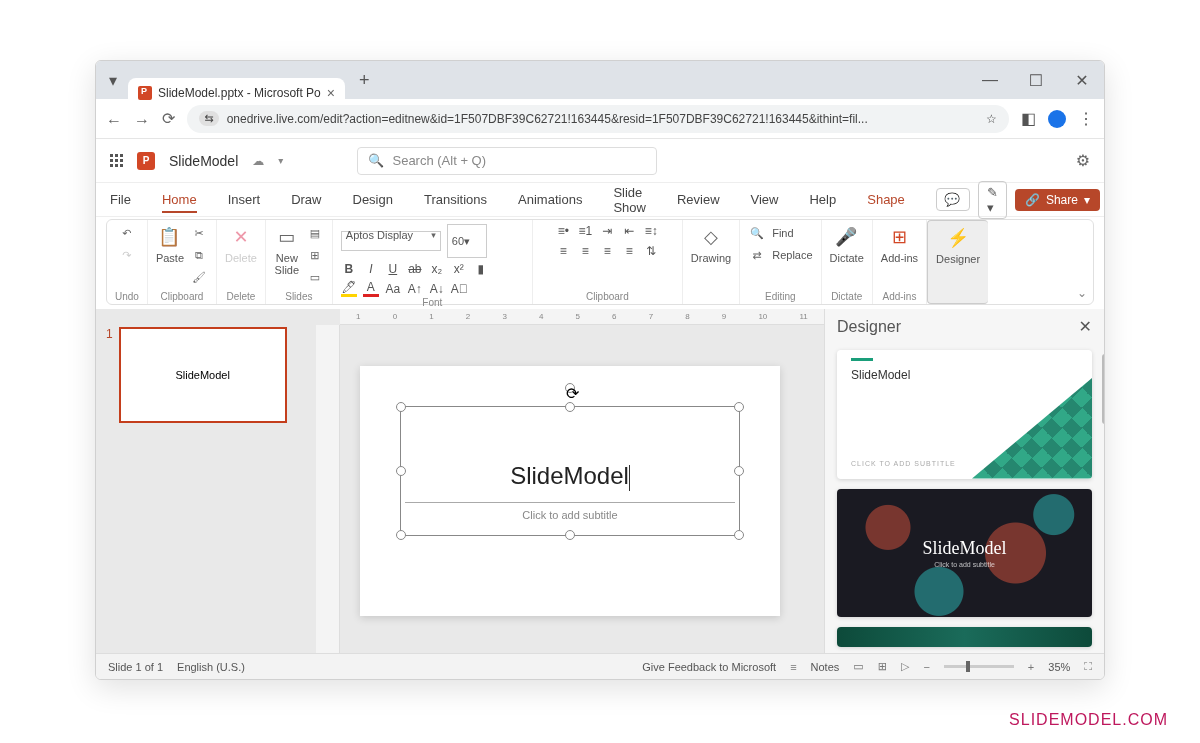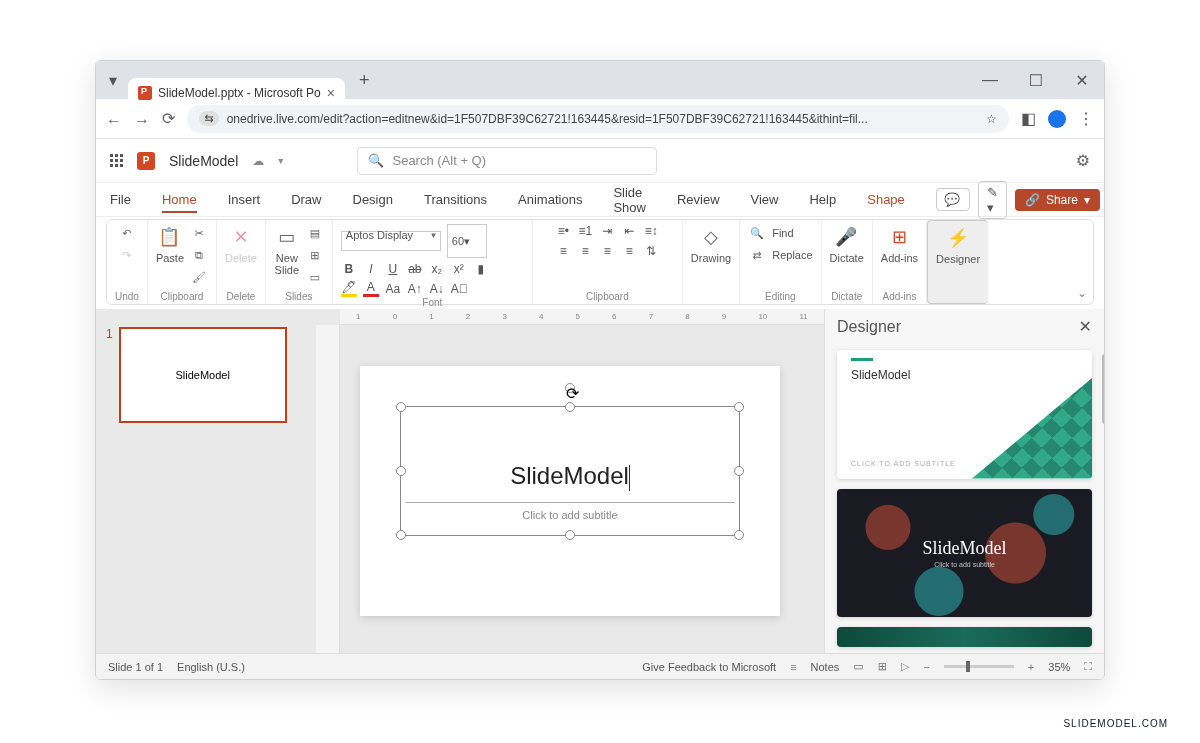--- a/index.html
+++ b/index.html
@@ -104,21 +104,21 @@
 .card3 { height:20px; background:linear-gradient(90deg,#0d4a3a,#1a6b5a,#0d4a3a); }
 .scroll-ind { position:absolute; right:-4px; top:10px; width:6px; height:70px; background:#bbb; border-radius:3px; }
 
 
 .statusbar { height:26px; background:#f3f3f3; border-top:1px solid #ddd; display:flex; align-items:center; padding:0 12px; gap:14px; font-size:11px; color:#555; }
 .statusbar .spacer { flex:1; }
 .zoom-slider { width:70px; height:3px; background:#ccc; position:relative; }
 .zoom-slider::after { content:""; position:absolute; left:22px; top:-4px; width:4px; height:11px; background:#666; }
 .sb-icon { color:#777; }
 
-.watermark { position:absolute; right:32px; bottom:14px; font-size:10px; letter-spacing:1px; color:#0f172a; }
+.watermark { position:absolute; right:32px; bottom:14px; font-size:16px; letter-spacing:1px; color:#be185d; }
 </style>
 </head>
 <body>
 
 <div class="window">
 
   <div class="titlebar">
     <span class="tabs-dropdown">▾</span>
     <div class="browser-tab">
       <span class="favicon"></span>

